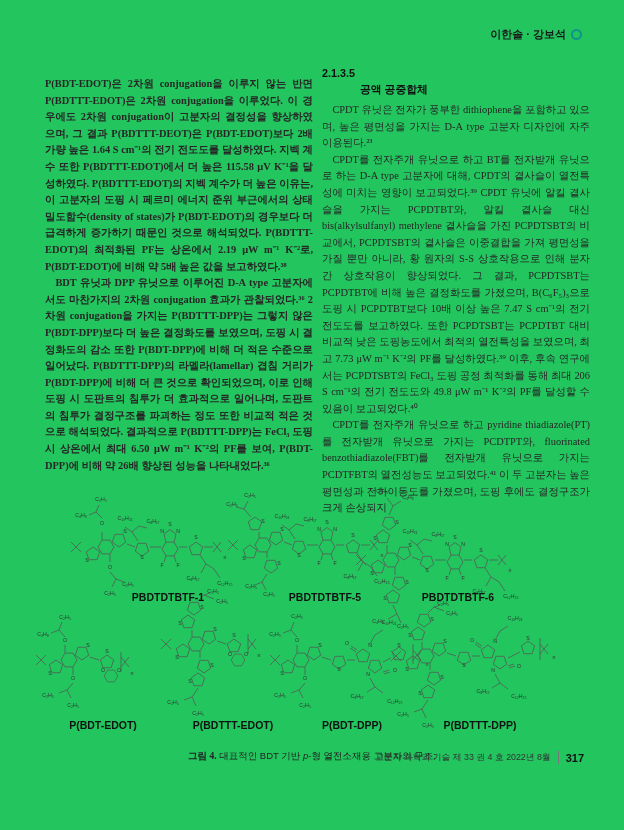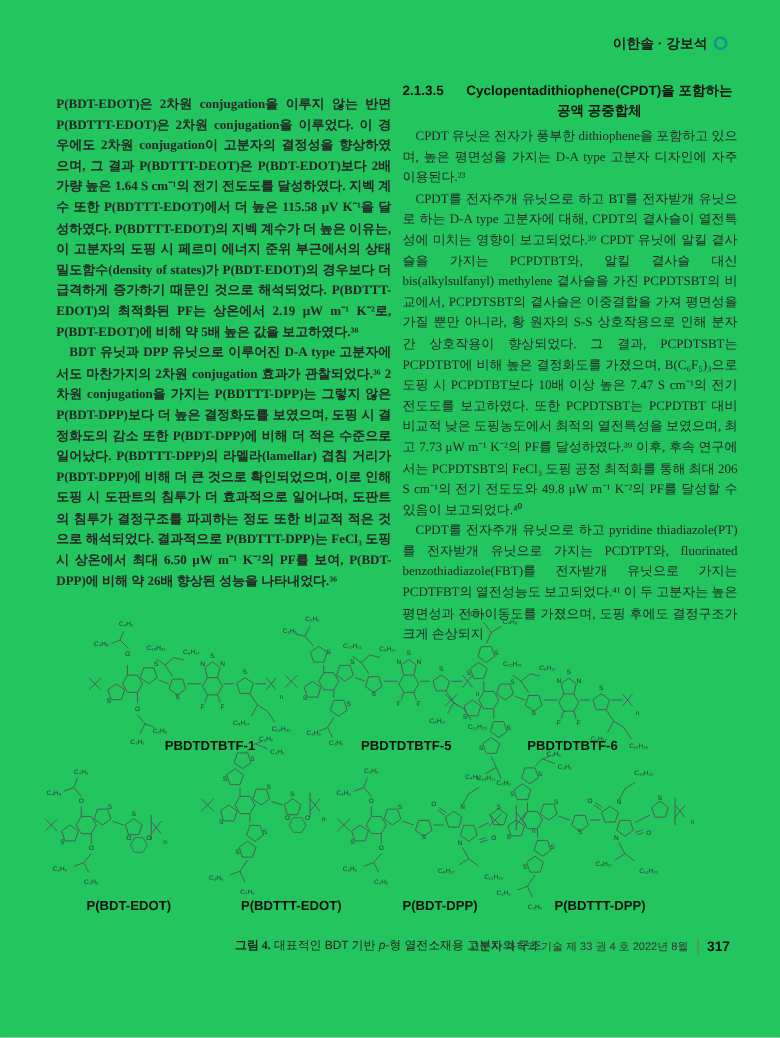--- a/index.html
+++ b/index.html
@@ -7,22 +7,22 @@
         box-shadow:0 0 4px rgba(0,0,0,.2);margin:0 auto;}
   .header{position:absolute;top:27px;right:42px;display:flex;align-items:center;gap:5px;
           font:bold 11px "Liberation Sans",sans-serif;color:#1a1a1a;}
   .ring{width:7px;height:7px;border:2.6px solid #0f9489;border-radius:50%;display:inline-block;}
   .col{position:absolute;width:268px;font:10.4px/16.6px "Liberation Serif",serif;
        text-align:justify;color:#262626;}
   .col p{margin:0;text-indent:1em;}
   .col p.noindent{text-indent:0;}
   .left{left:45px;top:76px;font-weight:bold;}
   .right{left:322px;top:66px;}
-  .heading{font:bold 10.8px/15.5px "Liberation Sans",sans-serif;display:flex;gap:18px;
-           margin-bottom:5px;color:#111;text-align:center;}
+  .heading{font:bold 10.8px/15.5px "Liberation Sans",sans-serif;display:flex;gap:5px;
+           margin-bottom:5px;color:#111;text-align:right;}
   .figure{position:absolute;left:0;top:0;width:624px;height:830px;pointer-events:none;}
   .mol{position:absolute;}
   .bond{stroke:#555;stroke-width:.75;fill:none;}
   .ring-poly{stroke:#555;stroke-width:.75;fill:none;}
   .atom{font:5.2px "Liberation Sans",sans-serif;fill:#333;text-anchor:middle;}
   .mol-label{position:absolute;transform:translateX(-50%);white-space:nowrap;
              font:bold 10.5px "Liberation Sans",sans-serif;color:#111;}
   .caption{position:absolute;top:750px;left:0;width:100%;text-align:center;
            font:9.5px "Liberation Sans",sans-serif;color:#222;}
   .caption .cap-label{font-weight:bold;font-family:Liberation Serif, serif;}
@@ -44,21 +44,21 @@
 
   <div class="col left">
     <p class="noindent">P(BDT-EDOT)은 2차원 conjugation을 이루지 않는 반면 P(BDTTT-EDOT)은 2차원 conjugation을 이루었다. 이 경우에도 2차원 conjugation이 고분자의 결정성을 향상하였으며, 그 결과 P(BDTTT-DEOT)은 P(BDT-EDOT)보다 2배 가량 높은 1.64 S cm⁻¹의 전기 전도도를 달성하였다. 지벡 계수 또한 P(BDTTT-EDOT)에서 더 높은 115.58 μV K⁻¹을 달성하였다. P(BDTTT-EDOT)의 지벡 계수가 더 높은 이유는, 이 고분자의 도핑 시 페르미 에너지 준위 부근에서의 상태밀도함수(density of states)가 P(BDT-EDOT)의 경우보다 더 급격하게 증가하기 때문인 것으로 해석되었다. P(BDTTT-EDOT)의 최적화된 PF는 상온에서 2.19 μW m⁻¹ K⁻²로, P(BDT-EDOT)에 비해 약 5배 높은 값을 보고하였다.³⁸</p>
     <p>BDT 유닛과 DPP 유닛으로 이루어진 D-A type 고분자에서도 마찬가지의 2차원 conjugation 효과가 관찰되었다.³⁶ 2차원 conjugation을 가지는 P(BDTTT-DPP)는 그렇지 않은 P(BDT-DPP)보다 더 높은 결정화도를 보였으며, 도핑 시 결정화도의 감소 또한 P(BDT-DPP)에 비해 더 적은 수준으로 일어났다. P(BDTTT-DPP)의 라멜라(lamellar) 겹침 거리가 P(BDT-DPP)에 비해 더 큰 것으로 확인되었으며, 이로 인해 도핑 시 도판트의 침투가 더 효과적으로 일어나며, 도판트의 침투가 결정구조를 파괴하는 정도 또한 비교적 적은 것으로 해석되었다. 결과적으로 P(BDTTT-DPP)는 FeCl₃ 도핑 시 상온에서 최대 6.50 μW m⁻¹ K⁻²의 PF를 보여, P(BDT-DPP)에 비해 약 26배 향상된 성능을 나타내었다.³⁶</p>
   </div>
 
   <div class="col right">
     <div class="heading">
       <span>2.1.3.5</span>
       <span>
-        <span>Cyclopentadithiophene(CPDT)을 포함하는</span><br>
+        <br>
         <span>공액 공중합체</span>
       </span>
     </div>
     <p>CPDT 유닛은 전자가 풍부한 dithiophene을 포함하고 있으며, 높은 평면성을 가지는 D-A type 고분자 디자인에 자주 이용된다.²³</p>
     <p>CPDT를 전자주개 유닛으로 하고 BT를 전자받개 유닛으로 하는 D-A type 고분자에 대해, CPDT의 곁사슬이 열전특성에 미치는 영향이 보고되었다.³⁹ CPDT 유닛에 알킬 곁사슬을 가지는 PCPDTBT와, 알킬 곁사슬 대신 bis(alkylsulfanyl) methylene 곁사슬을 가진 PCPDTSBT의 비교에서, PCPDTSBT의 곁사슬은 이중결합을 가져 평면성을 가질 뿐만 아니라, 황 원자의 S-S 상호작용으로 인해 분자 간 상호작용이 향상되었다. 그 결과, PCPDTSBT는 PCPDTBT에 비해 높은 결정화도를 가졌으며, B(C₆F₅)₃으로 도핑 시 PCPDTBT보다 10배 이상 높은 7.47 S cm⁻¹의 전기 전도도를 보고하였다. 또한 PCPDTSBT는 PCPDTBT 대비 비교적 낮은 도핑농도에서 최적의 열전특성을 보였으며, 최고 7.73 μW m⁻¹ K⁻²의 PF를 달성하였다.³⁹ 이후, 후속 연구에서는 PCPDTSBT의 FeCl₃ 도핑 공정 최적화를 통해 최대 206 S cm⁻¹의 전기 전도도와 49.8 μW m⁻¹ K⁻²의 PF를 달성할 수 있음이 보고되었다.⁴⁰</p>
     <p>CPDT를 전자주개 유닛으로 하고 pyridine thiadiazole(PT)를 전자받개 유닛으로 가지는 PCDTPT와, fluorinated benzothiadiazole(FBT)를 전자받개 유닛으로 가지는 PCDTFBT의 열전성능도 보고되었다.⁴¹ 이 두 고분자는 높은 평면성과 전하이동도를 가졌으며, 도핑 후에도 결정구조가 크게 손상되지</p>
   </div>
 
   <div class="figure">
 

